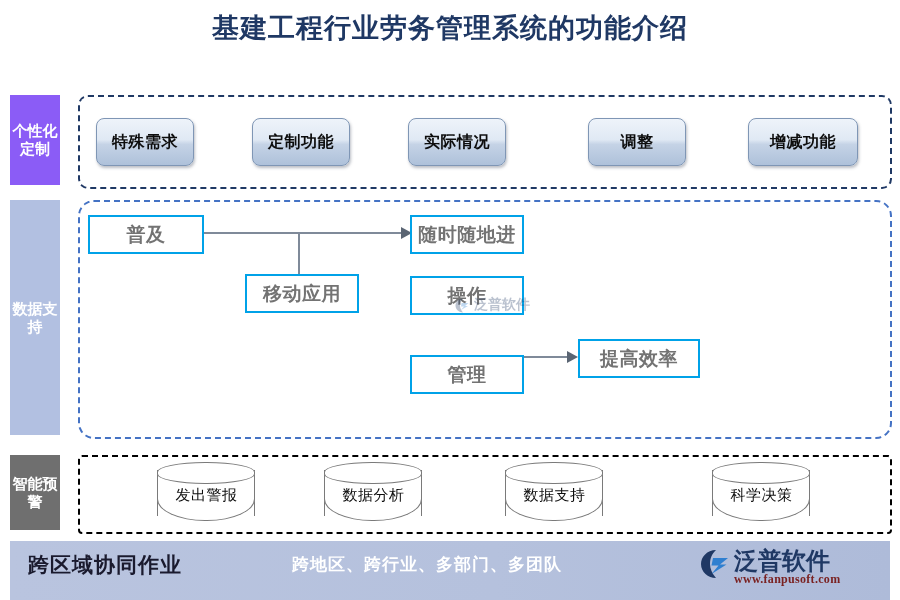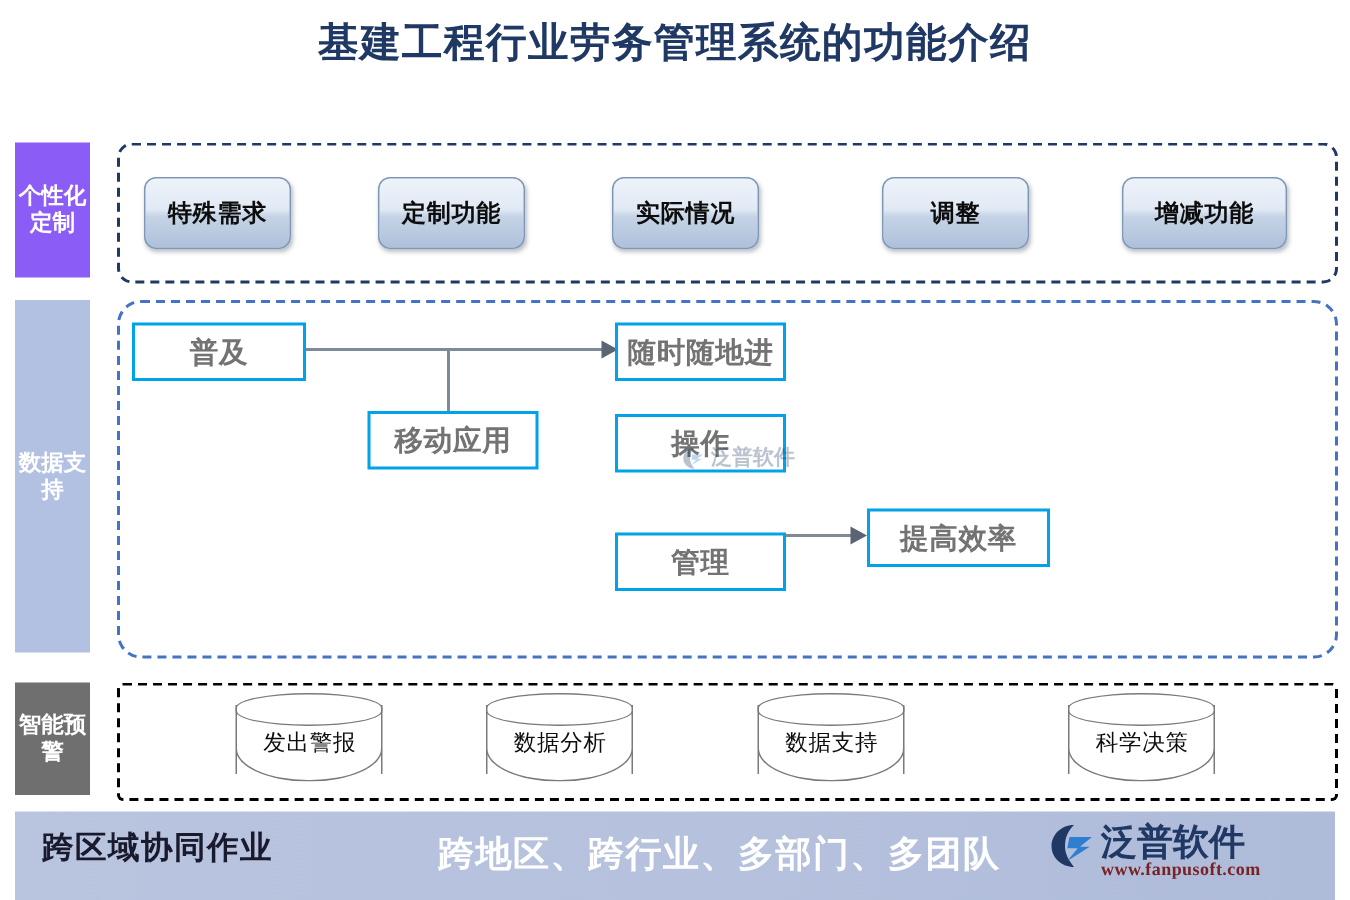--- a/index.html
+++ b/index.html
@@ -122,21 +122,21 @@
   }
   #footer-title{
     position:absolute;left:18px;top:10px;
     font-family:"Liberation Serif","DejaVu Serif",serif;
     font-size:21px;font-weight:bold;color:#1a1a2e;
     letter-spacing:1px;
   }
   #footer-sub{
     position:absolute;left:282px;top:12px;
     font-family:"Liberation Serif","DejaVu Serif",serif;
-    font-size:24px;font-weight:bold;color:#ffffff;
+    font-size:17px;font-weight:bold;color:#ffffff;
     letter-spacing:1px;
   }
   #brand{
     position:absolute;right:10px;top:4px;width:180px;height:42px;
   }
   #brand-mark{
     position:absolute;left:0;top:4px;width:32px;height:30px;
   }
   #brand-name{
     position:absolute;left:34px;top:0px;

